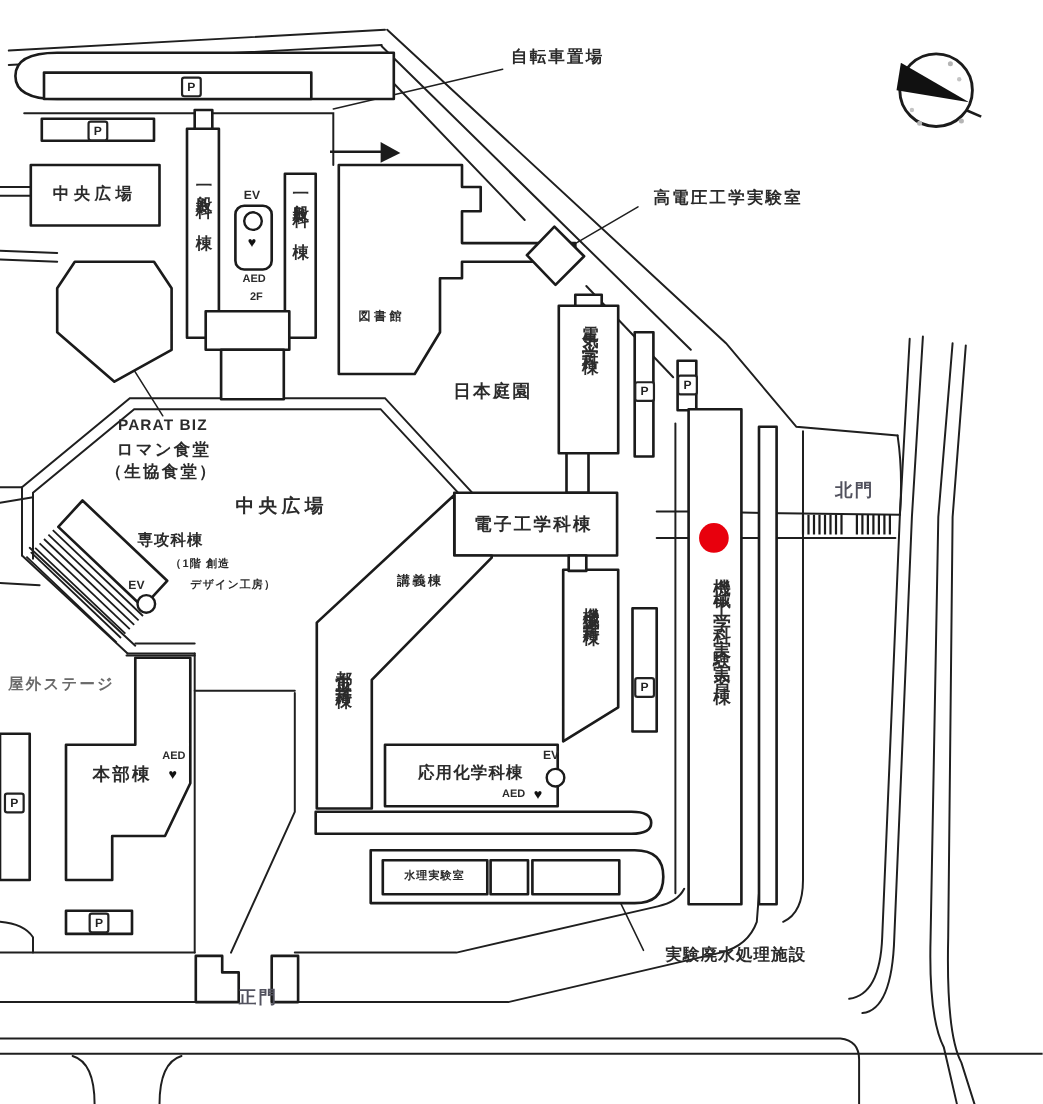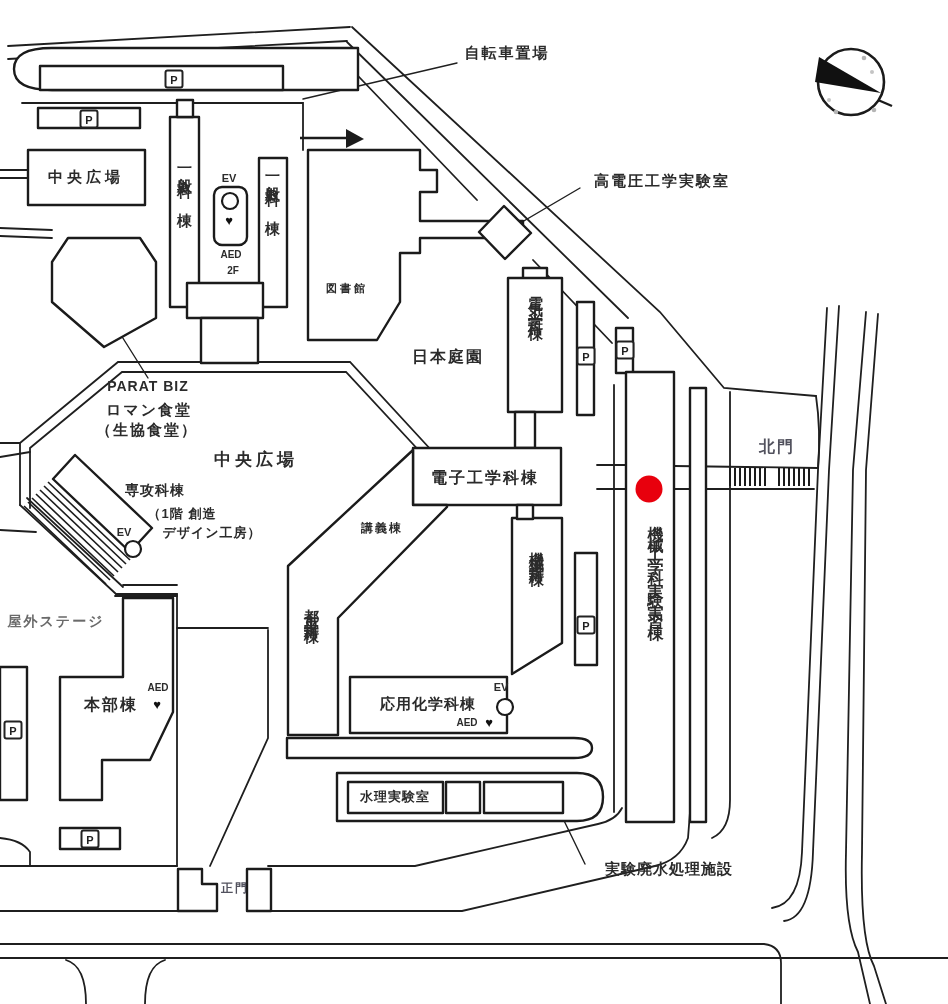--- a/index.html
+++ b/index.html
@@ -9,21 +9,21 @@
     font-family:"Liberation Sans","DejaVu Sans",sans-serif;
     border-radius:18px;
   }
   .map svg{position:absolute;left:0;top:0;}
   .lbl{
     position:absolute;transform:translate(-50%,-50%);
     white-space:nowrap;color:#2b2b2b;font-weight:bold;
     font-size:15px;letter-spacing:2px;line-height:1.25;
   }
   .lbl.big{font-size:17px;letter-spacing:4px;}
-  .lbl.small{font-size:13px;letter-spacing:1px;}
+  .lbl.small{font-size:10px;letter-spacing:1px;}
   .lbl.tiny{font-size:10px;letter-spacing:0;}
   .lbl.muted{color:#6a6a6a;font-weight:bold;}
   .lbl.gate{color:#52525e;}
   .lbl.latin{font-size:14px;letter-spacing:1px;}
   .vlbl{
     position:absolute;transform:translateX(-50%);
     writing-mode:vertical-rl;text-orientation:upright;
     color:#2b2b2b;font-weight:bold;font-size:15px;letter-spacing:6px;
     white-space:nowrap;
   }
@@ -227,21 +227,21 @@
   <div class="lbl" style="left:382px;top:528px;font-size:12px;">講義棟</div>
   <div class="vlbl" style="left:536px;top:540px;letter-spacing:4px;">機械工学科棟</div>
   <div class="lbl muted" style="left:56px;top:622px;font-size:14px;">屋外ステージ</div>
   <div class="vlbl" style="left:311px;top:597px;letter-spacing:4px;">都市工学科棟</div>
   <div class="lbl" style="left:111px;top:705px;font-size:16px;">本部棟</div>
   <div class="lbl" style="left:428px;top:704px;letter-spacing:1px;">応用化学科棟</div>
   <div class="vlbl wide" style="left:655px;top:513px;">機械工学科実験実習棟</div>
 
   <div class="lbl small" style="left:395px;top:797px;">水理実験室</div>
   <div class="lbl" style="left:669px;top:869px;letter-spacing:1px;">実験廃水処理施設</div>
-  <div class="lbl gate" style="left:235px;top:888px;font-size:12px;">正門</div>
+  <div class="lbl gate" style="left:235px;top:908px;font-size:16px;">正門</div>
 
   <div class="lbl tiny" style="left:229px;top:179px;font-size:11px;">EV</div>
   <div class="heart" style="left:229px;top:220px;">♥</div>
   <div class="lbl tiny" style="left:231px;top:255px;">AED</div>
   <div class="lbl tiny" style="left:233px;top:271px;">2F</div>
 
   <div class="lbl tiny" style="left:124px;top:533px;font-size:11px;">EV</div>
 
   <div class="lbl tiny" style="left:158px;top:688px;">AED</div>
   <div class="heart" style="left:157px;top:704px;">♥</div>

